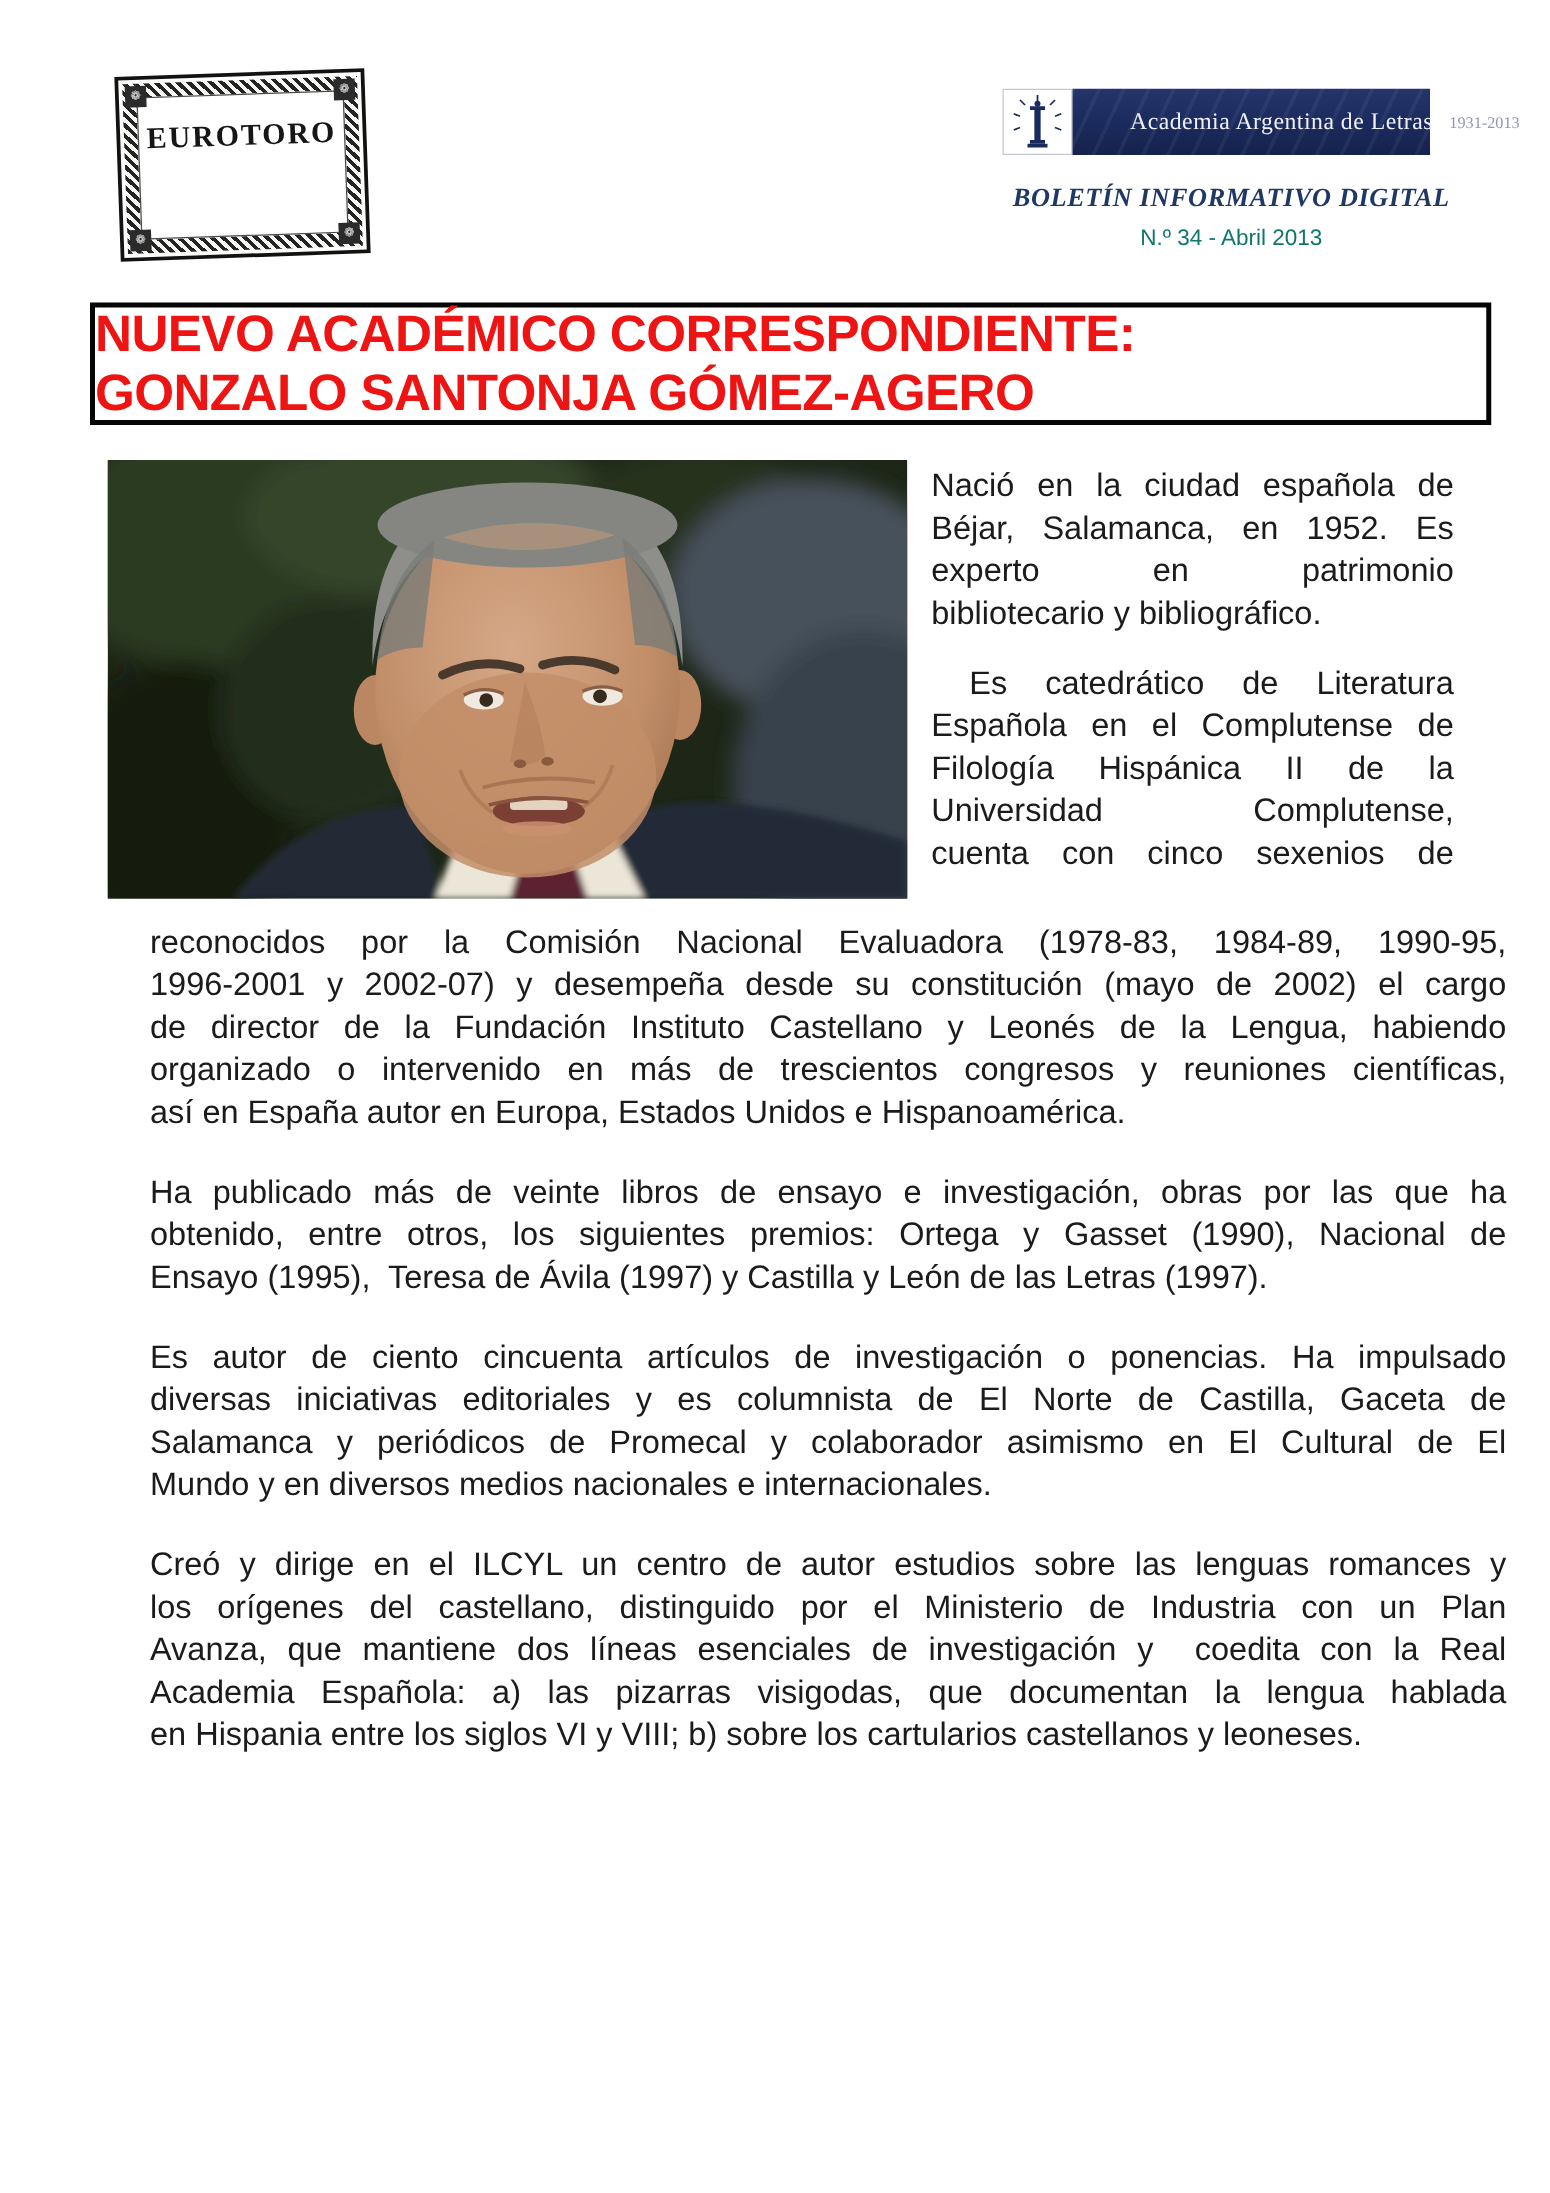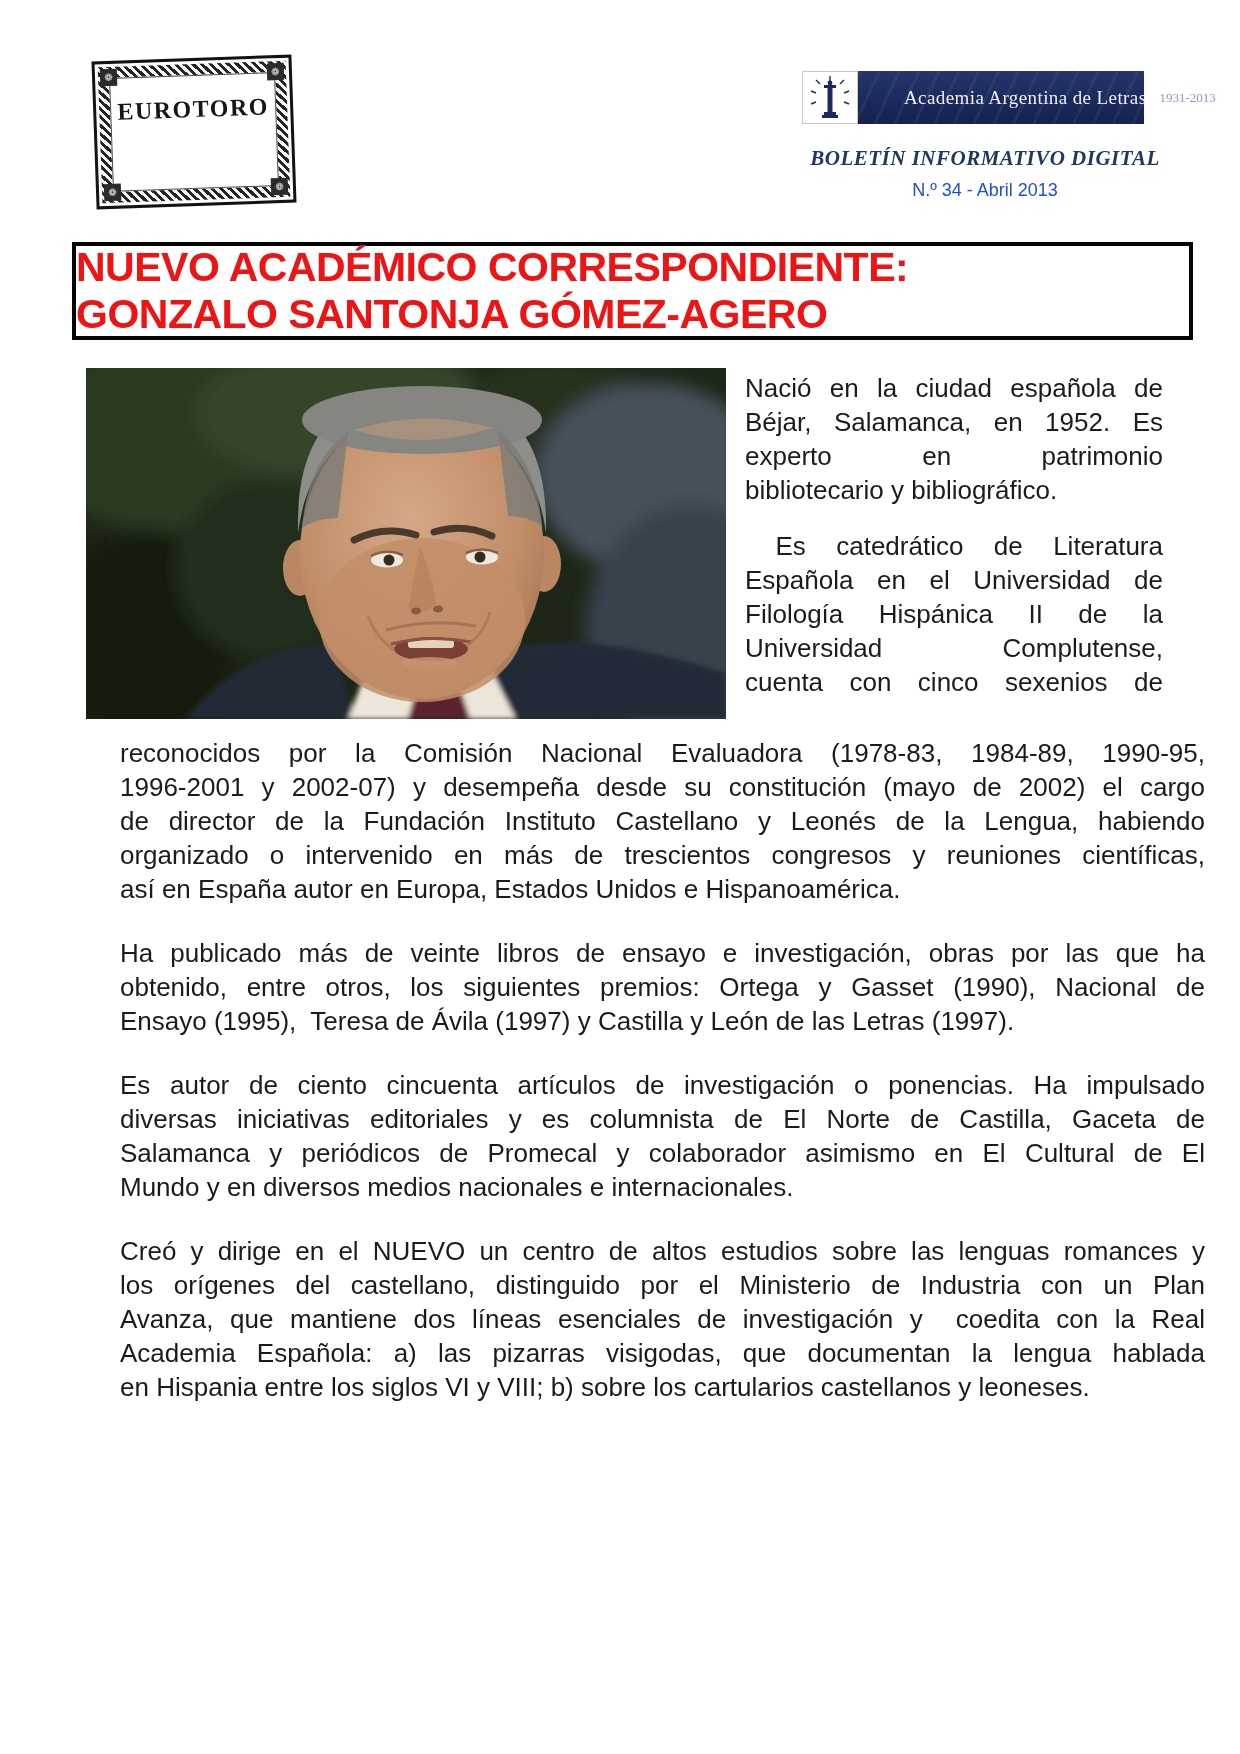--- a/index.html
+++ b/index.html
@@ -27,21 +27,21 @@
   .banner-navy{width:286px;height:53px;background:
          repeating-linear-gradient(115deg,rgba(255,255,255,0.05) 0 3px,transparent 3px 18px),
          linear-gradient(180deg,#24356b 0%,#1b2a5c 55%,#15224d 100%);
          display:flex;align-items:center;box-sizing:border-box;padding-left:46px;}
   .banner-title{font-family:"Liberation Serif",serif;font-size:19px;color:#eef0f6;letter-spacing:.4px;white-space:nowrap;}
   .banner-years{font-family:"Liberation Serif",serif;font-size:13px;color:#8d97bb;margin-left:13px;white-space:nowrap;}
 
   .bulletin{position:absolute;left:770px;top:146px;width:430px;text-align:center;}
   .bulletin-title{font-family:"Liberation Serif",serif;font-style:italic;font-weight:700;
          font-size:21px;color:#1f3864;letter-spacing:.5px;}
-  .issue{margin-top:9px;font-size:18px;color:#1d4ed8;}
+  .issue{margin-top:9px;font-size:18px;color:#0f766e;}
 
   
   .headline-box{position:absolute;left:72px;top:242px;width:1121px;height:98px;box-sizing:border-box;
          border:4px solid #050505;background:#fff;display:flex;flex-direction:column;
          justify-content:center;align-items:flex-start;padding-right:92px;}
   .headline-line{font-size:41px;font-weight:700;letter-spacing:-0.5px;line-height:47px;
          color:#ee1414;text-align:center;white-space:nowrap;}
 
   
   .photo{position:absolute;left:86px;top:368px;width:640px;height:351px;overflow:hidden;}
@@ -176,21 +176,21 @@
 
   <div class="colblock">
     <div class="cpara">
       <div class="ln">Nació en la ciudad española de</div>
       <div class="ln">Béjar, Salamanca, en 1952. Es</div>
       <div class="ln">experto en patrimonio</div>
       <div class="ln last">bibliotecario y bibliográfico.</div>
     </div>
     <div class="cpara para2">
       <div class="ln">&nbsp;Es catedrático de Literatura</div>
-      <div class="ln">Española en el Universidad de</div>
+      <div class="ln">Española en el Complutense de</div>
       <div class="ln">Filología Hispánica II de la</div>
       <div class="ln">Universidad Complutense,</div>
       <div class="ln">cuenta con cinco sexenios de</div>
     </div>
   </div>
 
   <div class="fullblock">
     <div class="fpara">
       <div class="ln">reconocidos por la Comisión Nacional Evaluadora (1978-83, 1984-89, 1990-95,</div>
       <div class="ln">1996-2001 y 2002-07) y desempeña desde su constitución (mayo de 2002) el cargo</div>
@@ -203,21 +203,21 @@
       <div class="ln">obtenido, entre otros, los siguientes premios: Ortega y Gasset (1990), Nacional de</div>
       <div class="ln last">Ensayo (1995),&nbsp; Teresa de Ávila (1997) y Castilla y León de las Letras (1997).</div>
     </div>
     <div class="fpara">
       <div class="ln">Es autor de ciento cincuenta artículos de investigación o ponencias. Ha impulsado</div>
       <div class="ln">diversas iniciativas editoriales y es columnista de El Norte de Castilla, Gaceta de</div>
       <div class="ln">Salamanca y periódicos de Promecal y colaborador asimismo en El Cultural de El</div>
       <div class="ln last">Mundo y en diversos medios nacionales e internacionales.</div>
     </div>
     <div class="fpara">
-      <div class="ln">Creó y dirige en el NUEVO un centro de altos estudios sobre las lenguas romances y</div>
+      <div class="ln">Creó y dirige en el ILCYL un centro de autor estudios sobre las lenguas romances y</div>
       <div class="ln">los orígenes del castellano, distinguido por el Ministerio de Industria con un Plan</div>
       <div class="ln">Avanza, que mantiene dos líneas esenciales de investigación y&nbsp; coedita con la Real</div>
       <div class="ln">Academia Española: a) las pizarras visigodas, que documentan la lengua hablada</div>
       <div class="ln last">en Hispania entre los siglos VI y VIII; b) sobre los cartularios castellanos y leoneses.</div>
     </div>
   </div>
 
 </div>
 
 </body></html>

